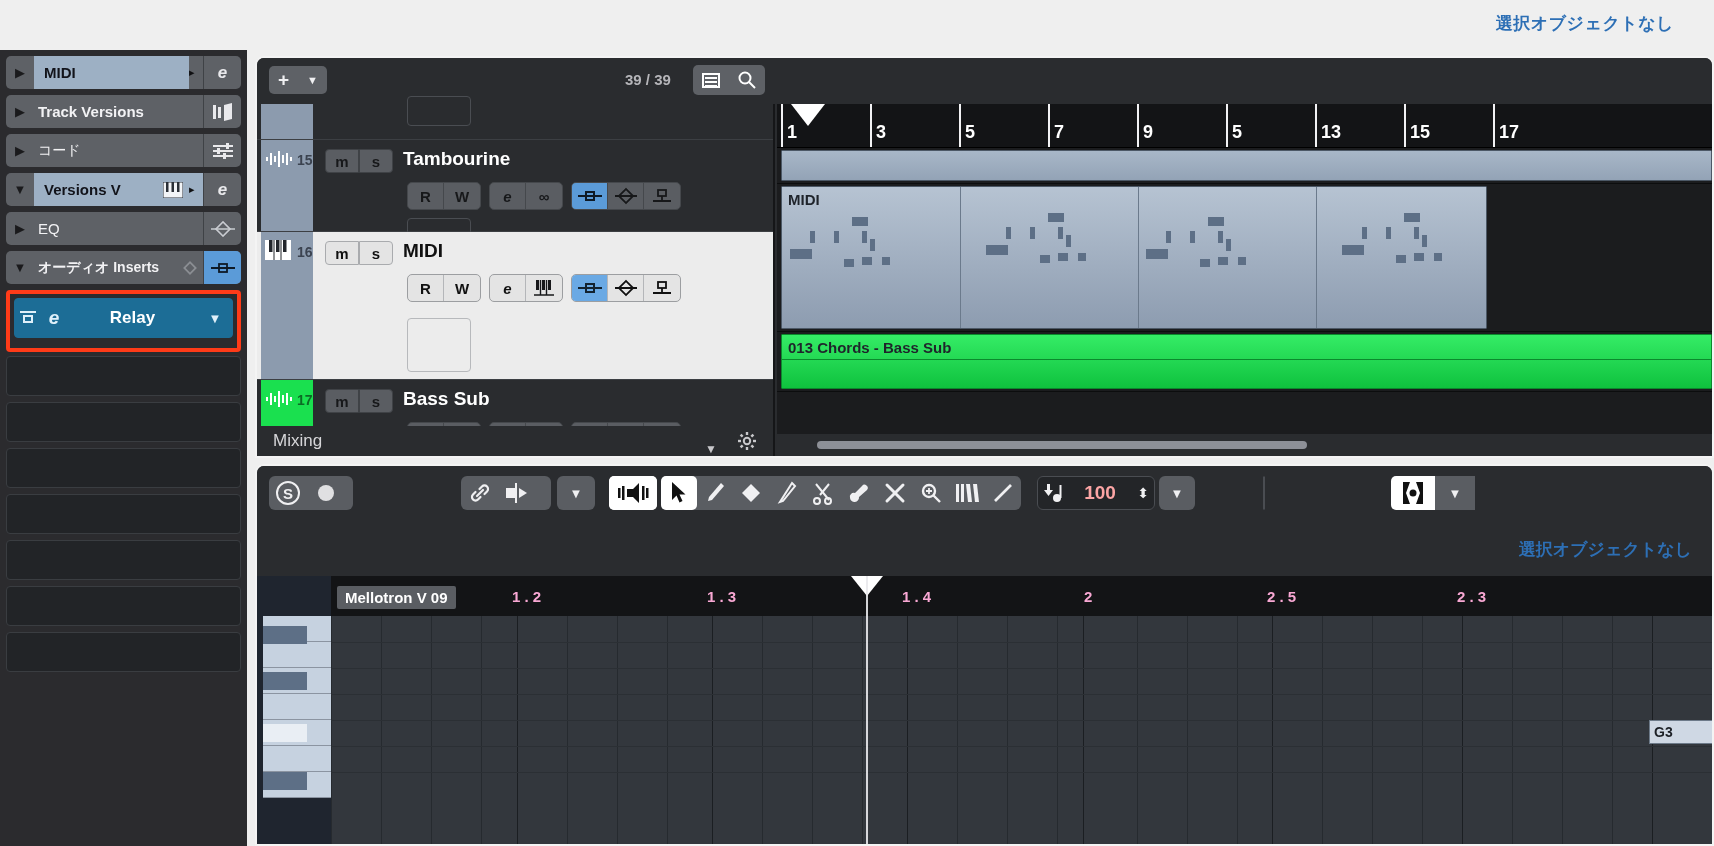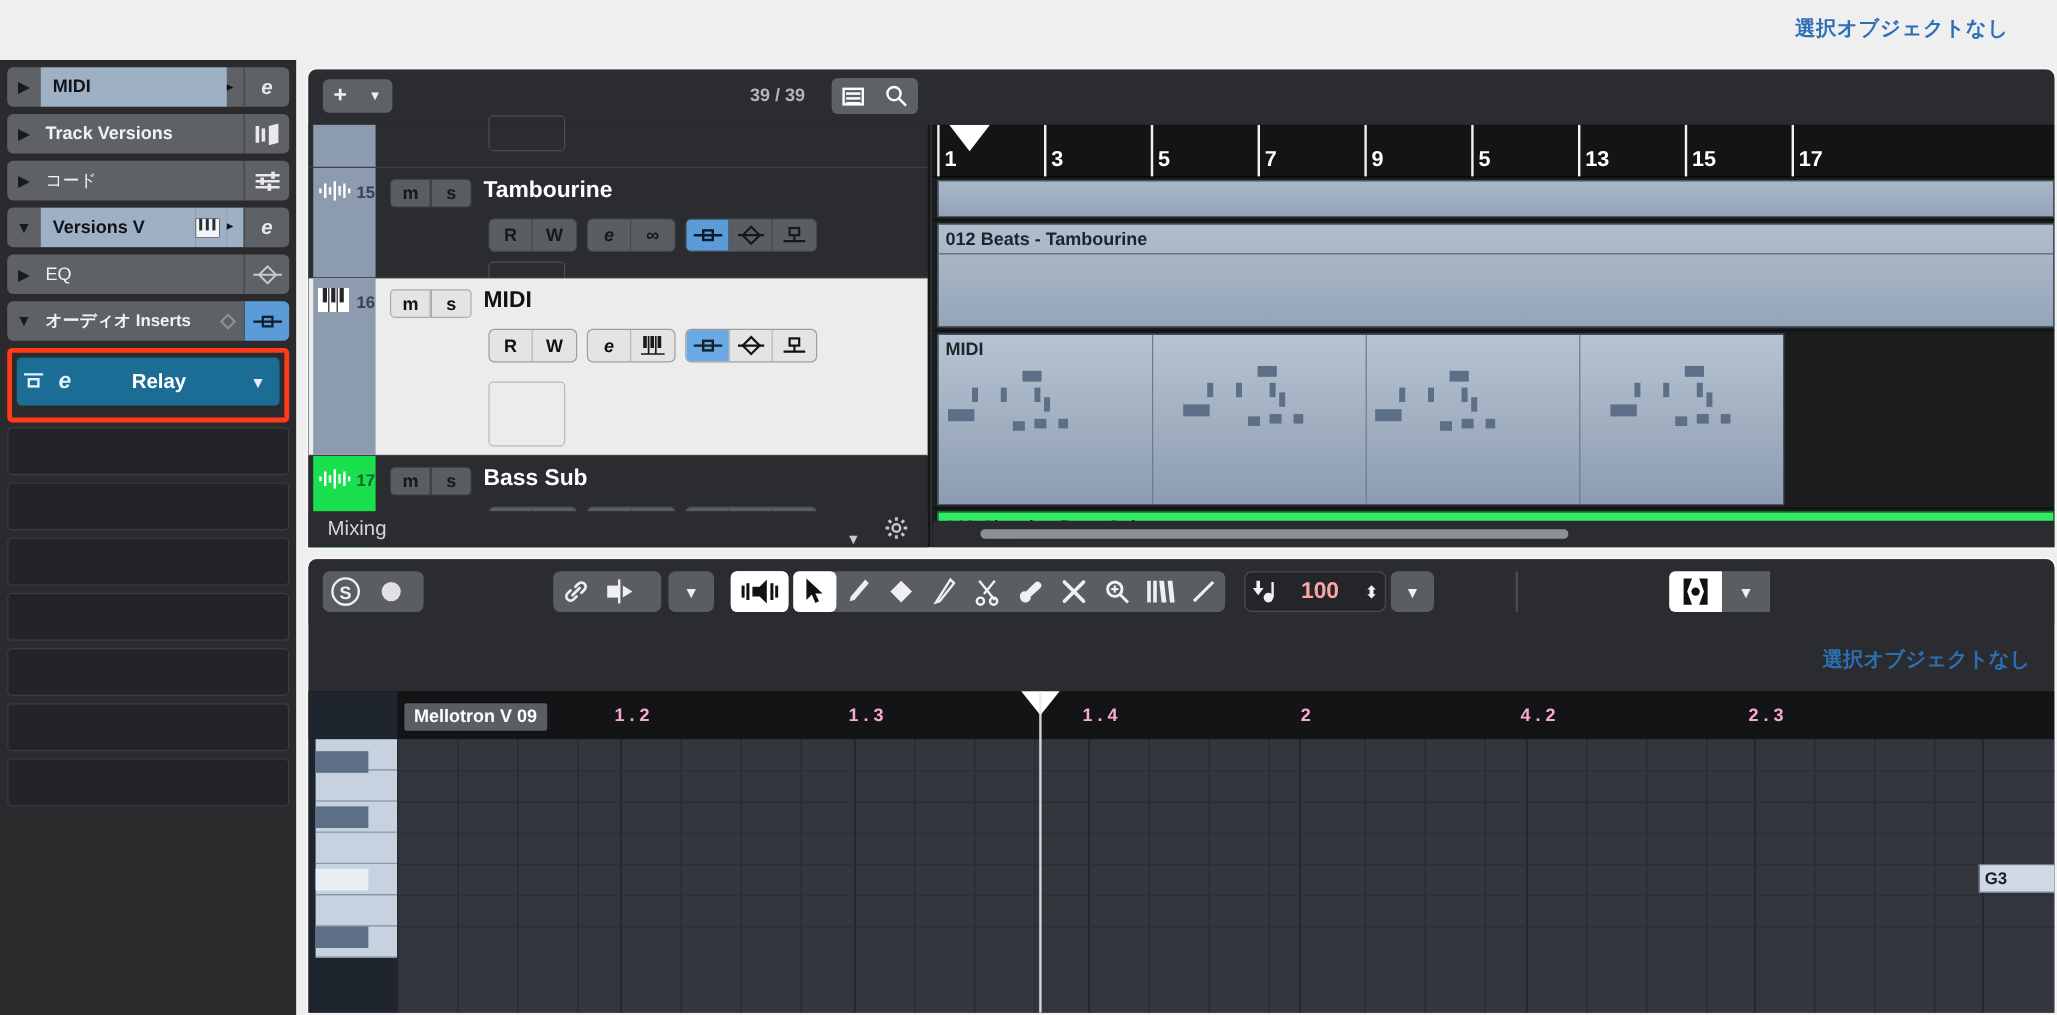--- a/index.html
+++ b/index.html
@@ -557,26 +557,20 @@
           <div class="barlbl" style="left:633px;">15</div>
         <div class="bar" style="left:716px;"></div>
           <div class="barlbl" style="left:722px;">17</div>
         <div class="playhead" style="left:14px;"></div>
       </div>
 
       <div class="lane" style="height:36px;background:#1b1c1e;">
         <div class="clip" style="left:4px;right:0;background:linear-gradient(180deg,#a8b7c8,#93a3b6);"></div>
       </div>
 
-      <div class="lane" style="height:92px;background:#1b1c1e;">
-        <div class="clip" style="left:4px;right:0;background:linear-gradient(180deg,#b0bdcc,#95a5b8);">
-          <span class="cname">012 Beats - Tambourine</span>
-          <span class="uline"></span>
-        </div>
-      </div>
 
       <div class="lane" style="height:148px;background:#1b1c1e;">
         <div class="clip" id="midiclip" style="left:4px;width:706px;background:linear-gradient(180deg,#b6c3d2,#8d9cb0);">
           <span class="cname">MIDI</span>
         <div class="note" style="left: 8px; top: 62px; width: 22px; height: 10px;"></div>
             <div class="note" style="left: 28px; top: 44px; width: 5px; height: 12px;"></div>
             <div class="note" style="left: 52px; top: 44px; width: 5px; height: 12px;"></div>
             <div class="note" style="left: 62px; top: 72px; width: 10px; height: 8px;"></div>
             <div class="note" style="left: 80px; top: 70px; width: 10px; height: 8px;"></div>
             <div class="note" style="left: 100px; top: 70px; width: 8px; height: 8px;"></div>
@@ -832,21 +826,21 @@
       <div class="etick" style="left:1255px;"></div>
       <div class="etick" style="left:1305px;"></div>
       <div class="etick" style="left:1355px;"></div>
       <div class="etick maj" style="left:1395px;"></div>
 
       <div class="partlbl" style="left:80px;top:10px;">Mellotron V 09</div>
       <div class="ticklbl" style="left:255px;top:12px;">1 . 2</div>
       <div class="ticklbl" style="left:450px;top:12px;">1 . 3</div>
       <div class="ticklbl" style="left:645px;top:12px;">1 . 4</div>
       <div class="ticklbl" style="left:827px;top:12px;">2</div>
-      <div class="ticklbl" style="left:1010px;top:12px;">4 . 2</div>
+      <div class="ticklbl" style="left:1010px;top:12px;">2 . 5</div>
       <div class="ticklbl" style="left:1200px;top:12px;">2 . 3</div>
     </div>
 
     <div class="ekeys">
       <div class="kw" style="top:40px;"></div>
       <div class="kw" style="top:66px;"></div>
       <div class="kw" style="top:92px;"></div>
       <div class="kw" style="top:118px;"></div>
       <div class="kw" style="top:144px;"></div>
       <div class="kw" style="top:170px;"></div>

